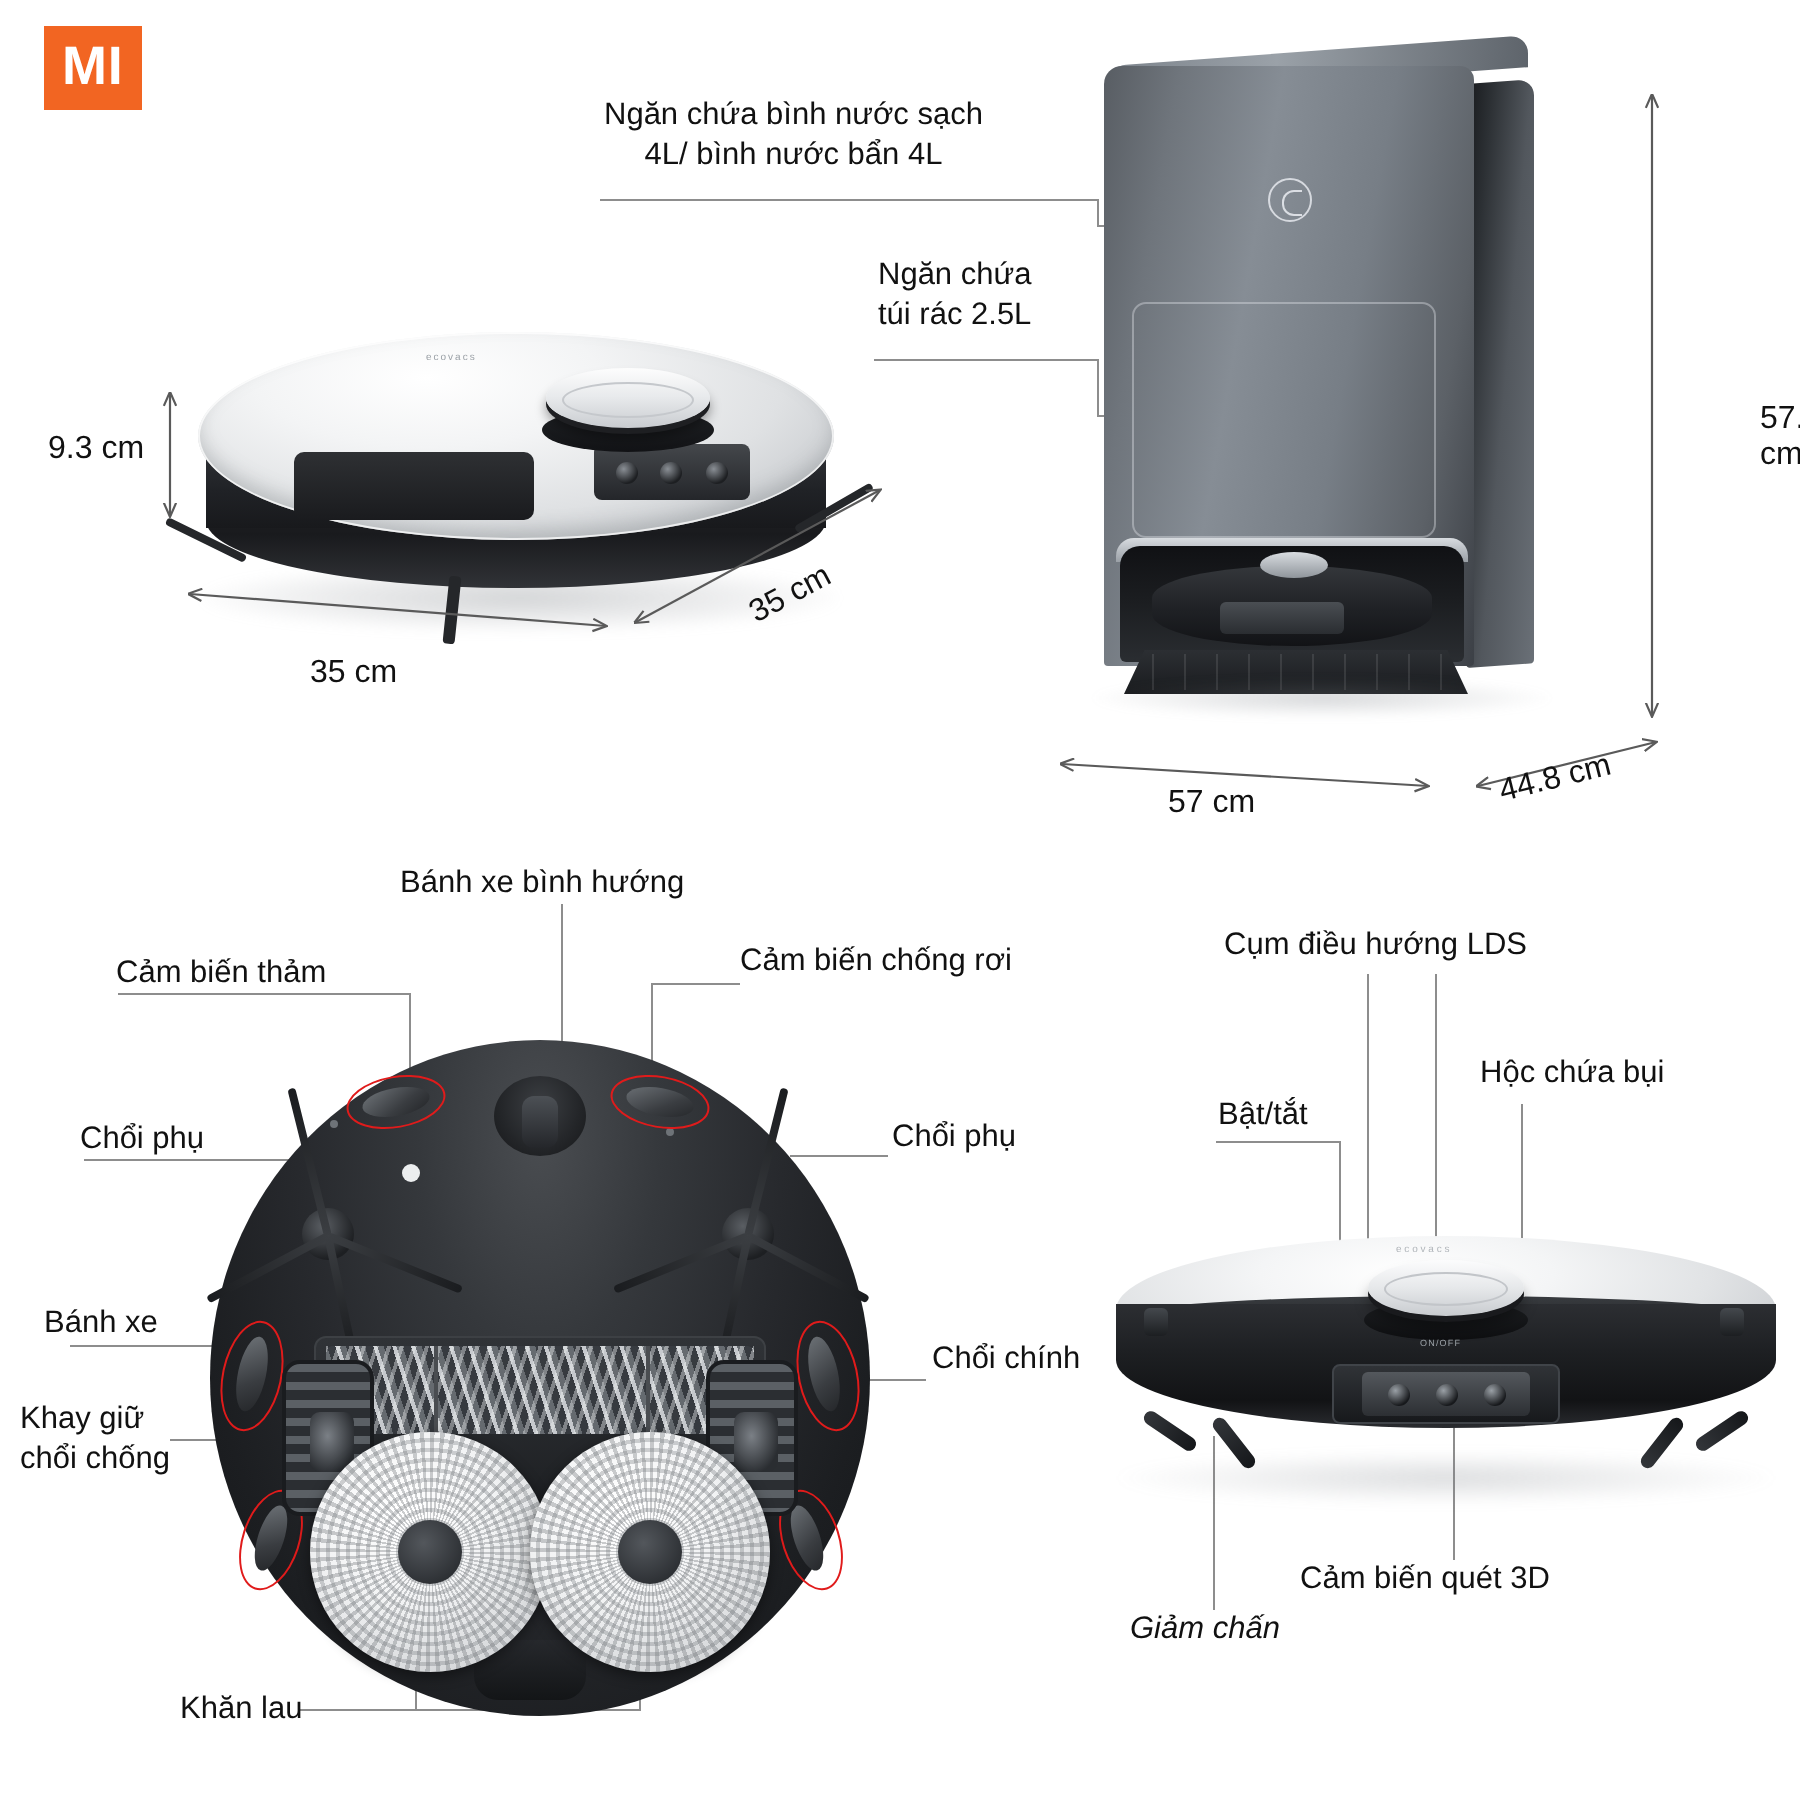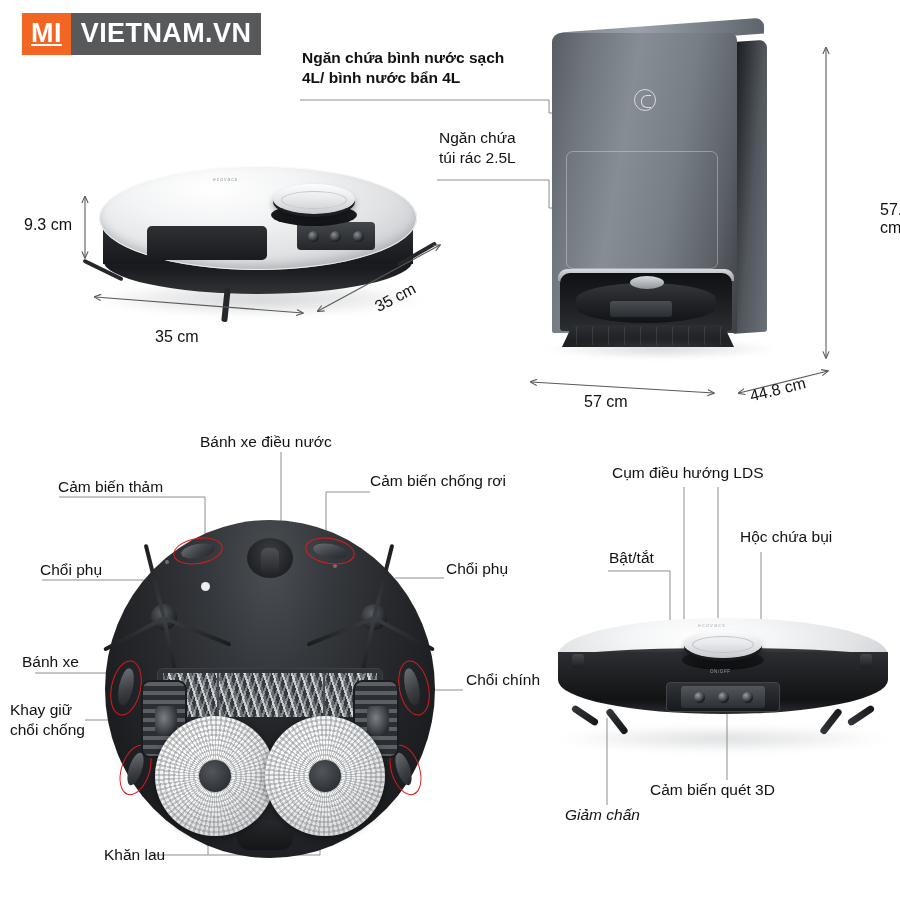--- a/index.html
+++ b/index.html
@@ -9,21 +9,21 @@
     font-family:"Liberation Sans","DejaVu Sans",sans-serif;
     color:#111111;
     -webkit-font-smoothing:antialiased;
   }
   .abs{position:absolute;}
 
   
   #logo{left:22px;top:13px;display:flex;align-items:stretch;height:42px;}
   #logo .blk{display:flex;align-items:center;justify-content:center;
     font-size:27px;font-weight:700;letter-spacing:.4px;color:#ffffff;line-height:1;}
-  #logo .mi{background:#f26522;padding:0 9px 2px 9px;text-decoration:underline;}
+  #logo .mi{background:#f26522;padding:0 9px 2px 9px;}
   #logo .vn{background:#58595b;padding:0 10px 2px 10px;}
 
   
   .label{font-size:15.5px;line-height:1.32;color:#111;white-space:pre-line;}
   .dim{font-size:16px;color:#111;font-weight:400;}
   svg.leadsvg{position:absolute;overflow:visible;pointer-events:none;}
 
   
   #robot34{left:95px;top:160px;width:330px;height:175px;}
   #robot34 .shadow{
@@ -265,21 +265,20 @@
   #front .bumpnotch{position:absolute;top:46px;width:12px;height:14px;border-radius:3px;
     background:linear-gradient(180deg,#44484d,#1c1e21);}
   #front .leg{position:absolute;width:30px;height:7px;border-radius:4px;
     background:linear-gradient(90deg,#33363a,#15171a);}
 </style>
 </head>
 <body>
 
 <div class="abs" id="logo">
   <span class="blk mi">MI</span>
-  <span class="blk vn">VIETNAM.VN</span>
 </div>
 
 <div class="abs" id="robot34">
   <div class="shadow"></div>
   <div class="body"></div>
   <div class="bodyflat"></div>
   <div class="top"></div>
   <div class="toprim"></div>
   <div class="brand">ecovacs</div>
   <div class="bump"></div>
@@ -380,21 +379,21 @@
     <i style="left:78px"></i>
       <i style="left:94px"></i>
       <i style="left:110px"></i>
       <i style="left:126px"></i>
     <i style="left:142px"></i>
       <i style="left:158px"></i>
   </div>
   <div class="dockshadow"></div>
 </div>
 
-<div class="abs label" style="left:302px;top:48px;font-weight:bold;">Ngăn chứa bình nước sạch
+<div class="abs label" style="left:302px;top:48px;text-align:center;">Ngăn chứa bình nước sạch
 4L/ bình nước bẩn 4L</div>
 <div class="abs label" style="left:439px;top:128px;">Ngăn chứa
 túi rác 2.5L</div>
 
 <div class="abs dim" style="left:836px;top:201px;margin-left:44px;">57.8 cm</div>
 <div class="abs dim" style="left:584px;top:393px;">57 cm</div>
 <div class="abs dim" style="left:748px;top:388px;transform:rotate(-14deg);transform-origin:left top;">44.8 cm</div>
 
 <div class="abs" id="under">
   <div class="disc"></div>
@@ -449,30 +448,30 @@
 
   <div class="tail"></div>
   <div class="mop" style="left:50px;top:196px;">
       <i></i>
     </div>
   <div class="mop" style="left:160px;top:196px;">
       <i></i>
     </div>
 </div>
 
-<div class="abs label" style="left:200px;top:432px;">Bánh xe điều nước</div>
+<div class="abs label" style="left:200px;top:432px;">Bánh xe bình hướng</div>
 <div class="abs label" style="left:58px;top:477px;">Cảm biến thảm</div>
 <div class="abs label" style="left:370px;top:471px;">Cảm biến chống rơi</div>
 <div class="abs label" style="left:40px;top:560px;">Chổi phụ</div>
 <div class="abs label" style="left:446px;top:559px;">Chổi phụ</div>
 <div class="abs label" style="left:22px;top:652px;">Bánh xe</div>
 <div class="abs label" style="left:466px;top:670px;">Chổi chính</div>
 <div class="abs label" style="left:10px;top:700px;">Khay giữ
 chổi chống</div>
-<div class="abs label" style="left:90px;top:845px;margin-left:14px;">Khăn lau</div>
+<div class="abs label" style="left:90px;top:845px;">Khăn lau</div>
 
 <div class="abs" id="front">
   <div class="shadow"></div>
   <div class="topdisc"></div>
   <div class="bandtop"></div>
   <div class="band"></div>
   <div class="brand">ecovacs</div>
   <div class="ldsbase"></div>
   <div class="lds"></div>
   <div class="ldsring"></div>

